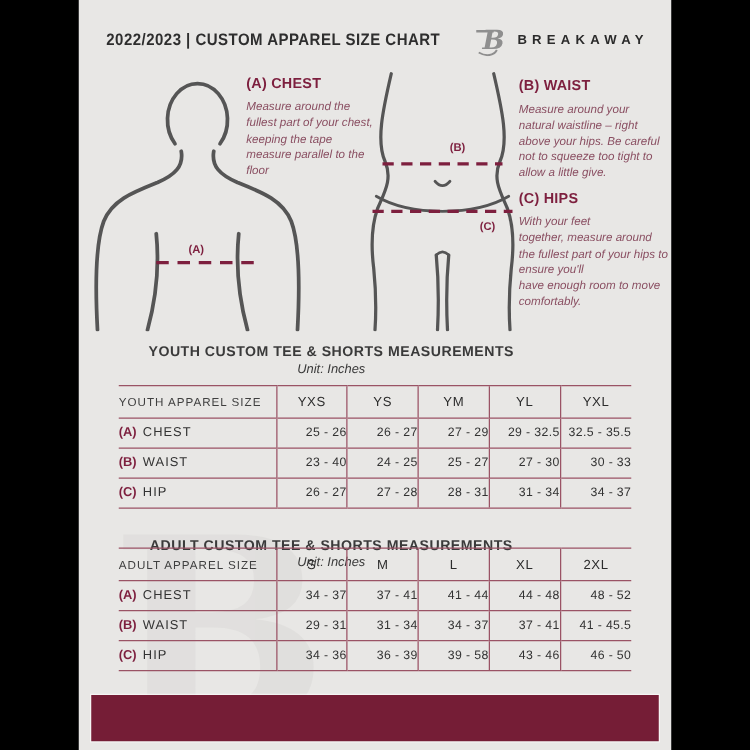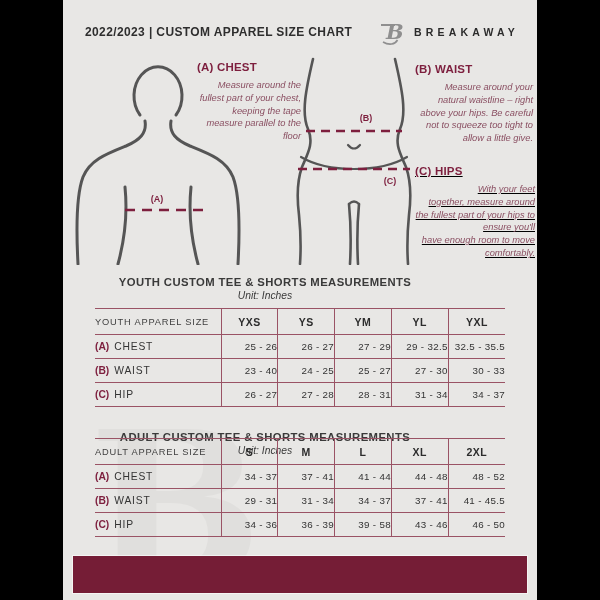--- a/index.html
+++ b/index.html
@@ -13,39 +13,39 @@
   .brand{display:flex;align-items:center;gap:7px;}
   .brand-name{font-size:10.5px;font-weight:700;color:#2b2b2b;letter-spacing:4.2px;white-space:nowrap;}
 
   
   .diagrams{position:absolute;top:55px;left:0;width:474px;height:214px;z-index:1;}
   .figure-upper{position:absolute;left:12px;top:2px;}
   .figure-lower{position:absolute;left:230px;top:2px;}
   .inst{position:absolute;}
   .inst-chest{left:134px;top:6px;width:104px;}
   .inst-waist{left:352px;top:8px;width:118px;}
-  .inst-hips{left:352px;top:110px;width:120px;text-decoration:underline;}
+  .inst-hips{left:352px;top:98px;width:120px;}
   .inst-heading{font-size:11.5px;font-weight:800;color:#7d1f3e;letter-spacing:.2px;}
-  .inst-body{font-size:9.3px;font-style:italic;color:#8a4f62;line-height:1.38;margin-top:6px;white-space:pre-line;text-align:right;}
+  .inst-body{font-size:9.3px;font-style:italic;color:#8a4f62;line-height:1.38;margin-top:6px;white-space:pre-line;}
 
   
   .tbl-head{position:absolute;left:0;width:404px;text-align:center;z-index:1;}
   .tbl-head.youth{top:276px;}
   .tbl-head.adult{top:431px;}
   .tbl-title{font-size:11.3px;font-weight:800;color:#3a3a3a;letter-spacing:.4px;}
   .tbl-unit{font-size:10.3px;font-style:italic;color:#3a3a3a;margin-top:2px;}
   .size-table{position:absolute;left:32px;border-collapse:collapse;width:410px;table-layout:fixed;z-index:1;background:transparent;}
   .size-table.youth{top:308px;}
   .size-table.adult{top:438px;}
   .size-table tr > *{border-top:1.4px solid #9a5365;height:23px;padding:0;}
   .size-table tr.hdr > *{height:25px;}
   .size-table tr:last-child > *{border-bottom:1.4px solid #9a5365;}
   .size-table th:not(.size-label-h), .size-table td:not(.row-label){border-left:1.3px solid #9a5365;}
   .size-label-h{text-align:left;padding-left:10px;font-size:9.3px;font-weight:400;color:#3f3f3f;letter-spacing:.8px;}
-  .col-h{text-align:center;font-size:10.5px;font-weight:700;color:#2c2c2c;letter-spacing:.5px;}
+  .col-h{text-align:center;font-size:10.5px;font-weight:400;color:#2c2c2c;letter-spacing:.5px;}
   .row-label{text-align:left;padding-left:10px;font-size:10.3px;color:#333;}
   .row-label .key{color:#7d1f3e;font-weight:800;}
   .row-label .lbl{margin-left:5px;letter-spacing:.8px;}
   .val{text-align:right;font-size:9.8px;color:#333;letter-spacing:.3px;}
 
   
   .watermark{position:absolute;left:26px;top:404px;font-family:"DejaVu Serif",serif;font-size:205px;font-weight:700;line-height:1;color:#dcdbd9;opacity:.6;z-index:0;user-select:none;}
   .footer-bar{position:absolute;left:10px;top:556px;width:454px;height:37px;background:#751d36;box-shadow:0 0 0 1px rgba(255,255,255,.55);z-index:2;}
 
   svg{display:block;}

